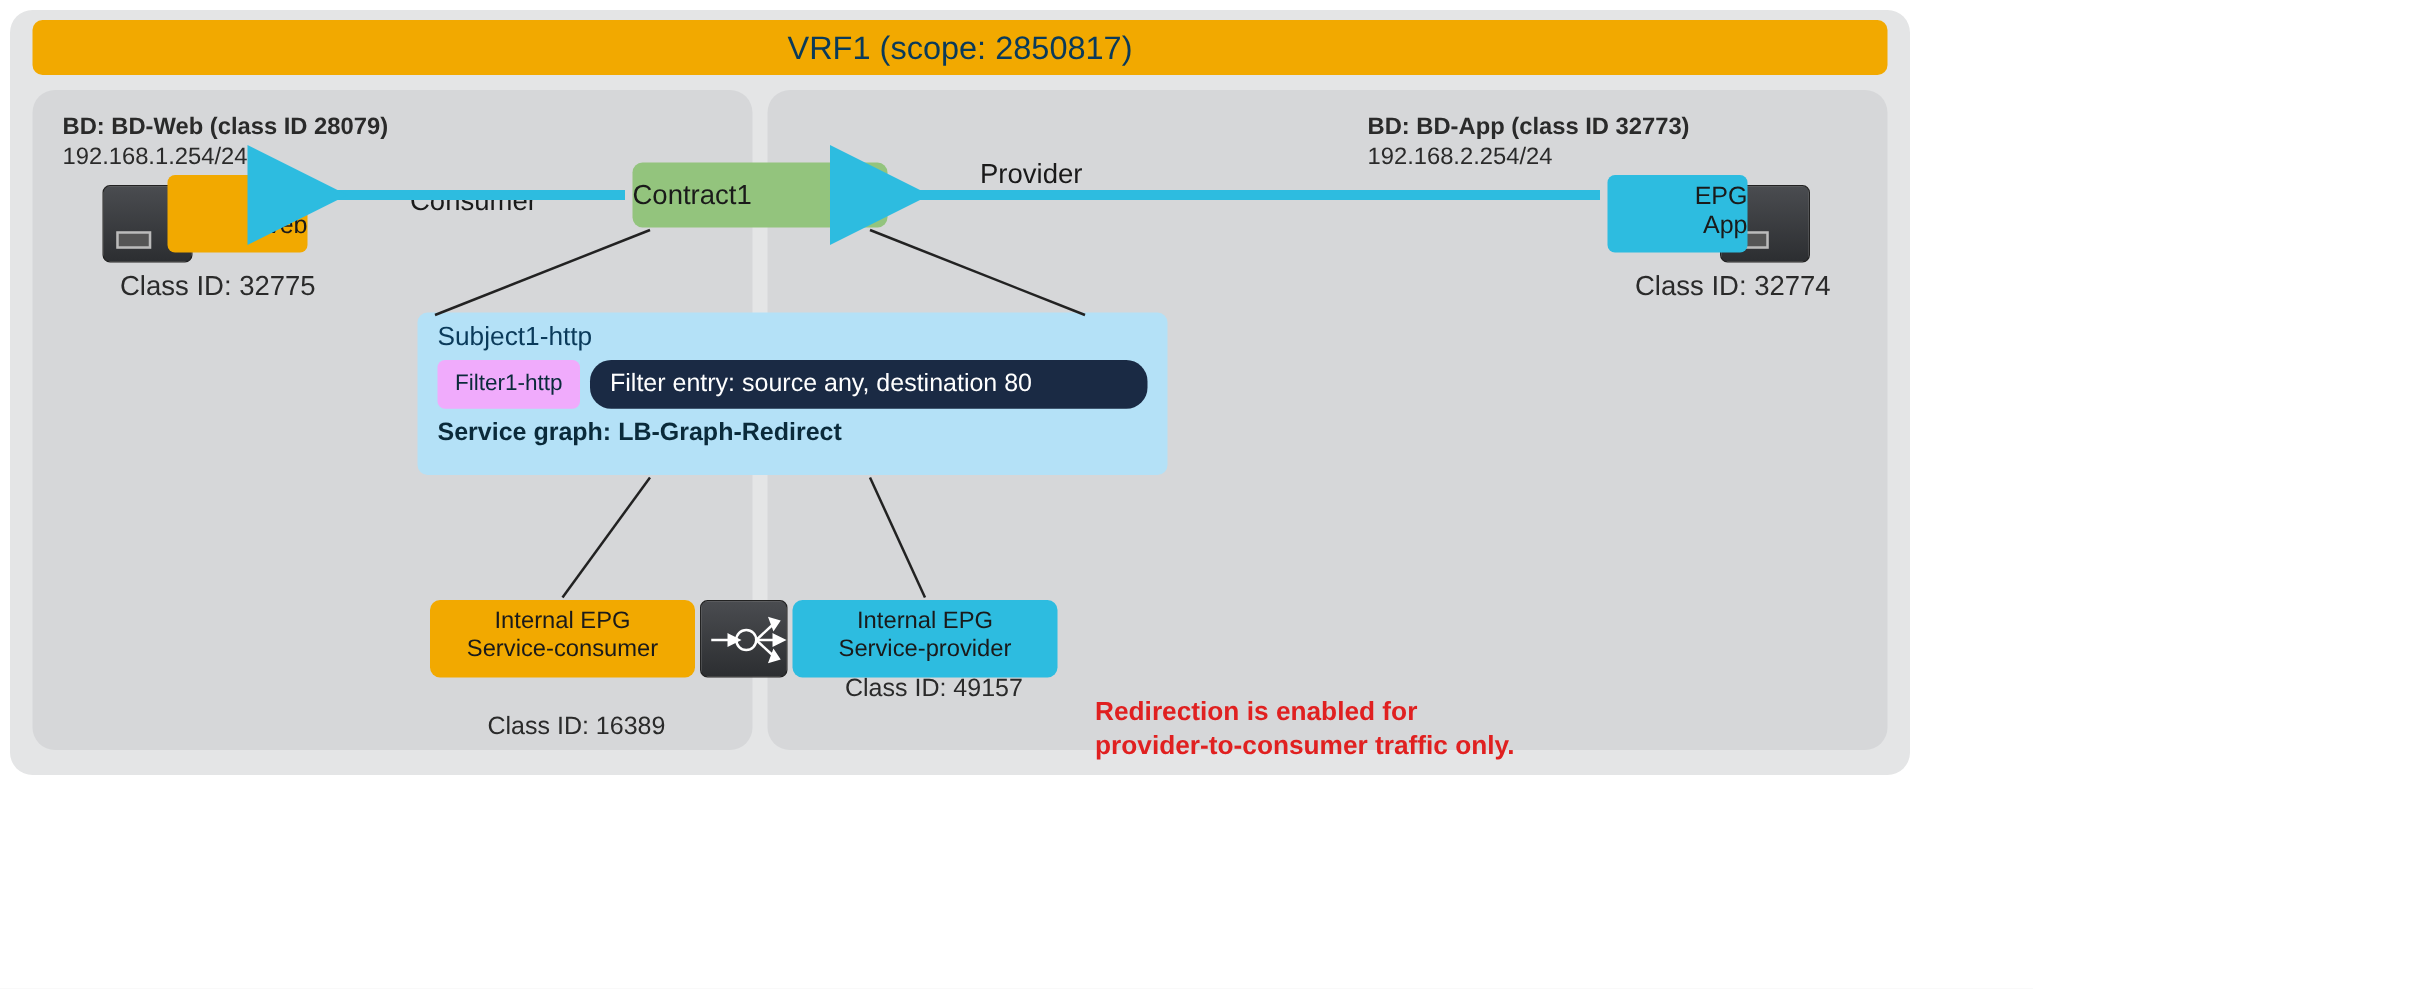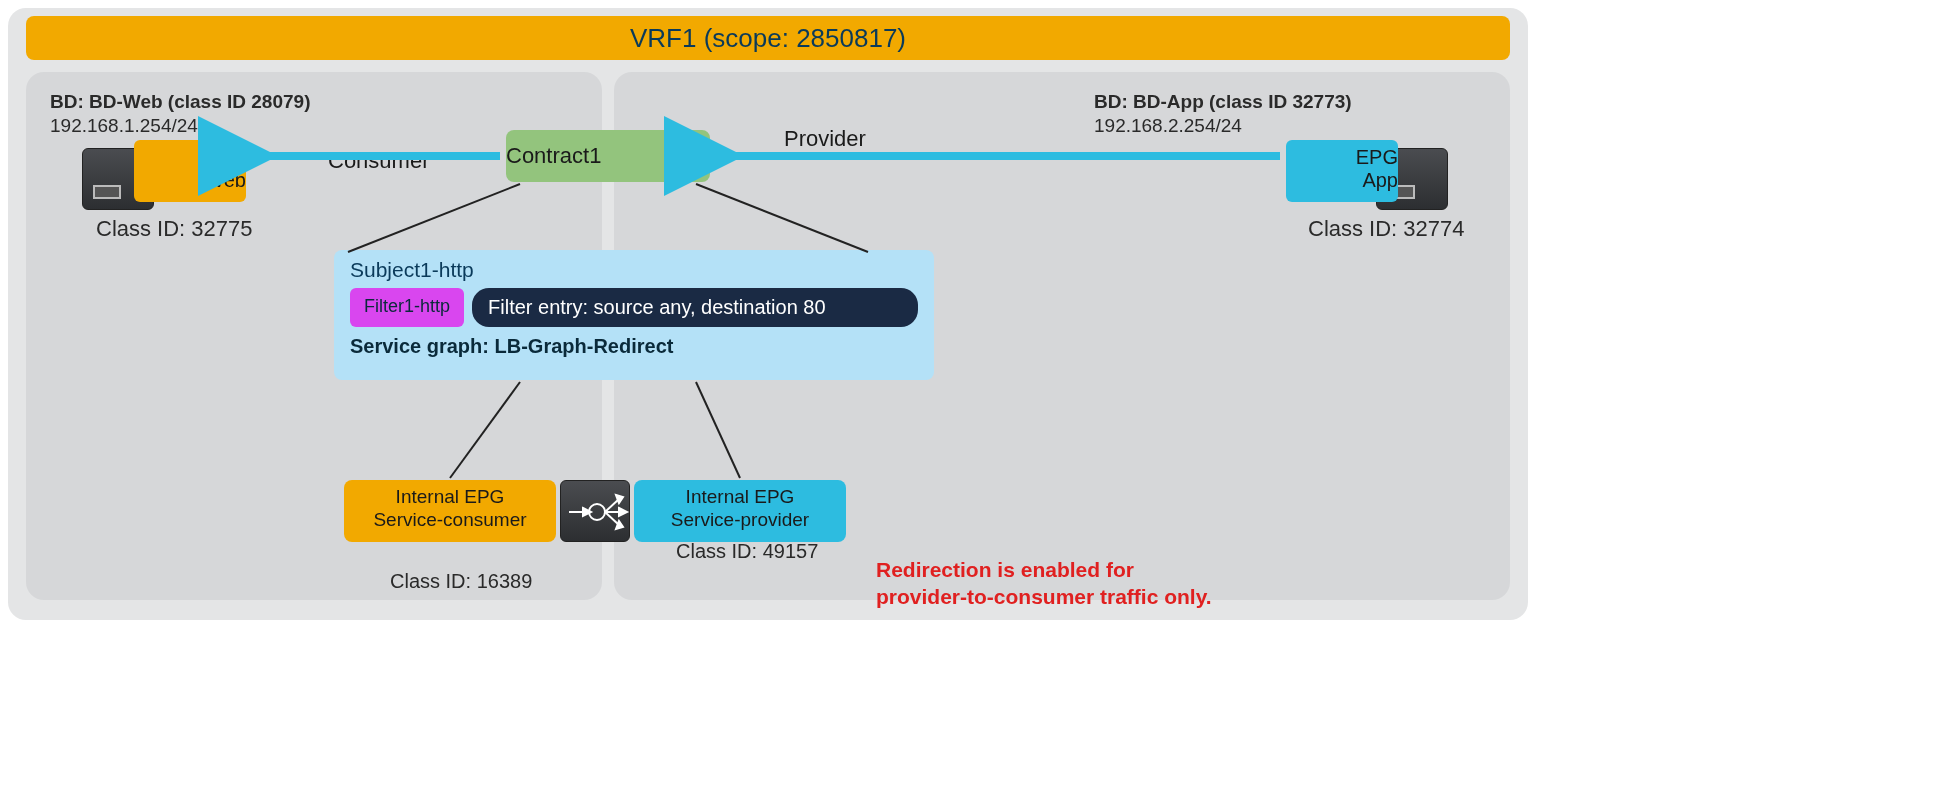--- a/index.html
+++ b/index.html
@@ -113,21 +113,21 @@
     position: absolute;
     left: 334px; top: 250px;
     width: 600px; height: 130px;
     background: #b4e1f7;
     border-radius: 8px;
     padding: 8px 16px;
   }
   .subject-title { font-size: 21px; color:#0a3a5a; margin-bottom:6px; }
   .filter-row { display:flex; gap:8px; margin-bottom:8px; }
   .filter-chip {
-    background:#d946ef;
+    background:#f0abfc;
     color:#0a2a3a;
     font-size:18px;
     padding:8px 14px;
     border-radius:6px;
     text-align:center;
   }
   .filter-entry {
     flex:1;
     background:#1a2a44;
     color:#fff;

